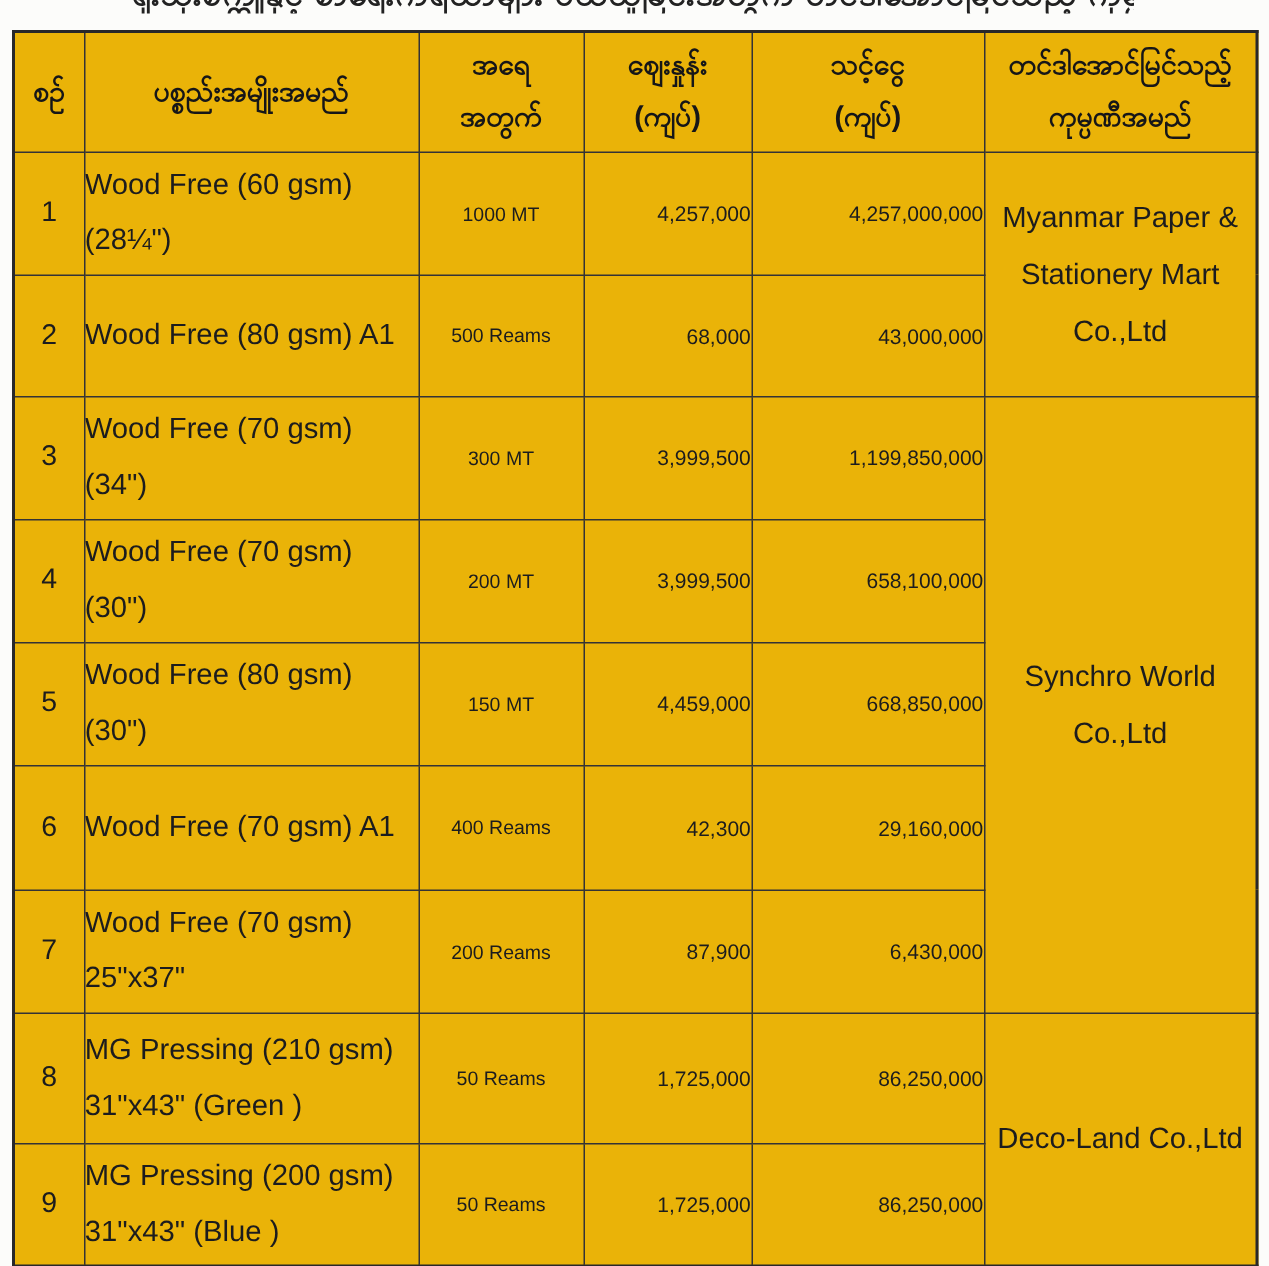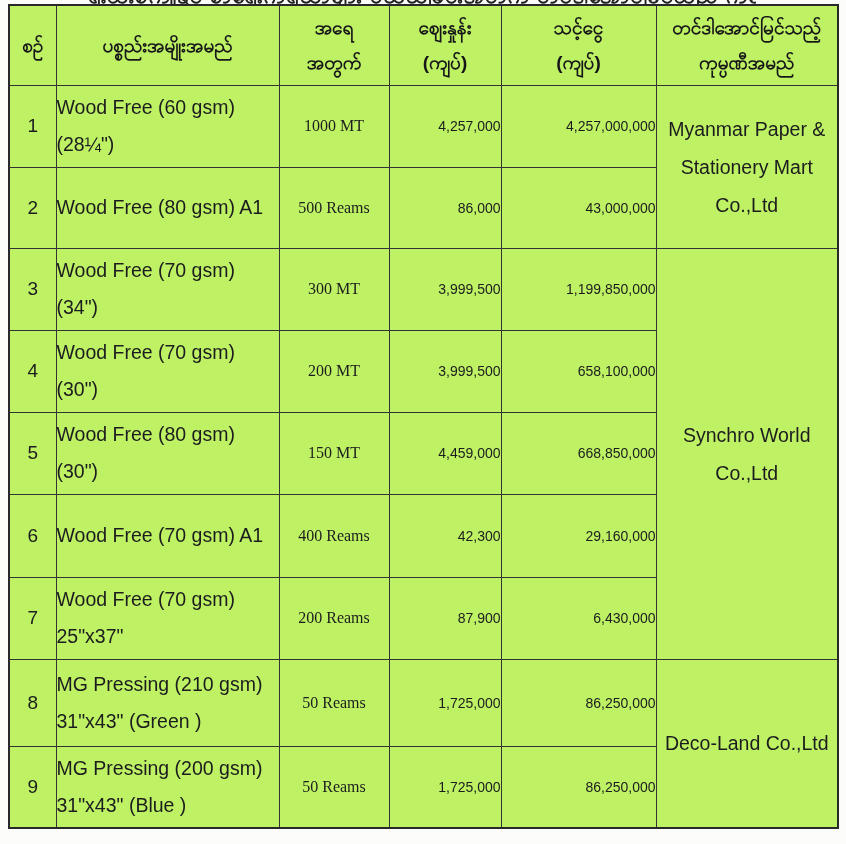--- a/index.html
+++ b/index.html
@@ -30,26 +30,26 @@
     font-size: 22px;
     font-weight: bold;
     white-space: nowrap;
     letter-spacing: 1px;
     transform: translateY(-19px);
     color: #222;
   }
   table.tender {
     position: absolute;
     left: 8px;
-    top: 4px;
+    top: 20px;
     width: 829px;
     border-collapse: collapse;
     table-layout: fixed;
     border: 2.5px solid #28282a;
-    background: #bef264;
+    background: #eab308;
   }
   table.tender td, table.tender th {
     border: 1.5px solid #333336;
     padding: 0;
     vertical-align: middle;
     overflow: hidden;
   }
   col.c-no      { width: 47px; }
   col.c-item    { width: 223px; }
   col.c-qty     { width: 110px; }
@@ -70,22 +70,21 @@
   }
   td.item {
     text-align: left;
     padding-left: 13px;
     font-size: 19.5px;
     line-height: 37px;
     margin-left: 21px;
   }
   td.qty {
     text-align: center;
-    font-size: 16px;
-    font-family: Liberation Serif, serif;
+    font-size: 13px;
   }
   td.num {
     text-align: right;
     padding-right: 12px;
     font-size: 14px;
   }
   td.company {
     text-align: center;
     font-size: 19.5px;
     line-height: 38px;
@@ -145,21 +144,21 @@
         <div>Myanmar Paper &amp;</div>
         <div>Stationery Mart</div>
         <div>Co.,Ltd</div>
       </td>
     </tr>
 
     <tr style="height:81px">
       <td class="no">2</td>
       <td class="item">Wood Free (80 gsm) A1</td>
       <td class="qty">500 Reams</td>
-      <td class="num">86,000</td>
+      <td class="num">68,000</td>
       <td class="num">43,000,000</td>
     </tr>
 
     <tr style="height:82px">
       <td class="no">3</td>
       <td class="item">Wood Free (70 gsm) (34")</td>
       <td class="qty">300 MT</td>
       <td class="num">3,999,500</td>
       <td class="num">1,199,850,000</td>
       <td class="company" rowspan="5">

